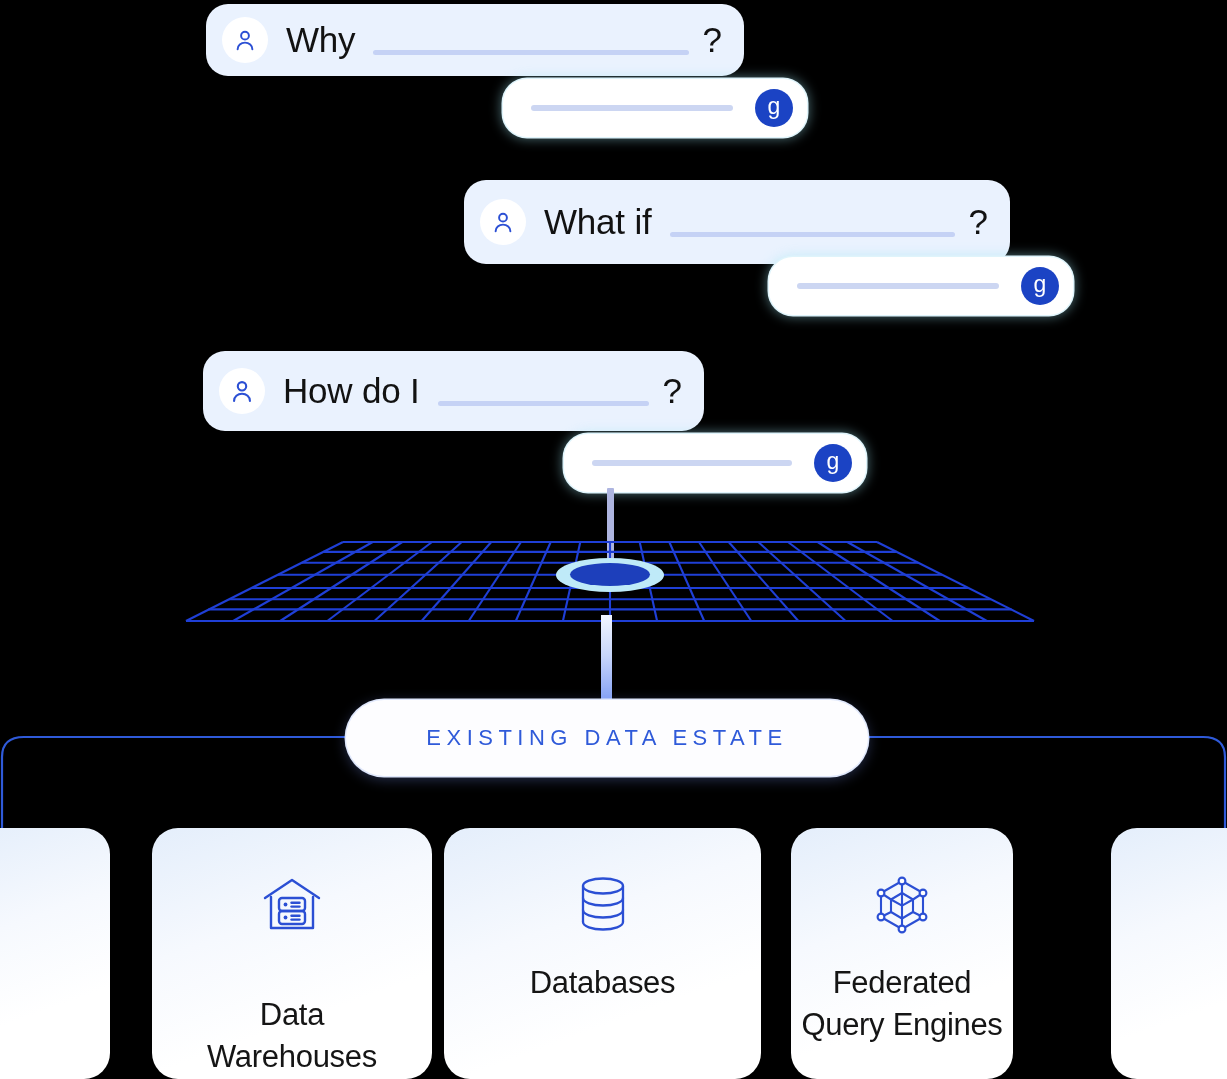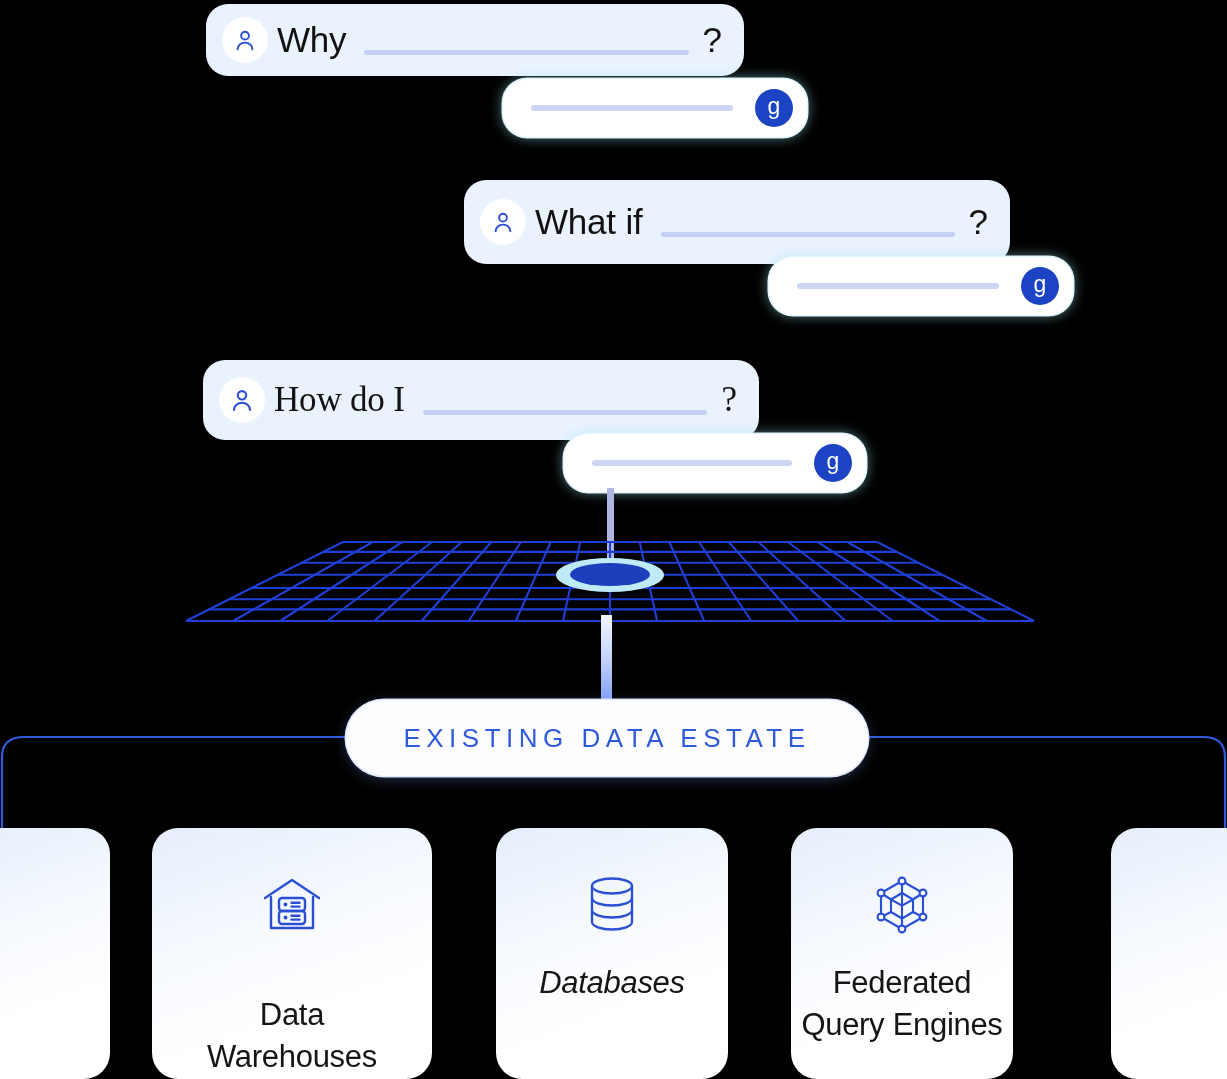--- a/index.html
+++ b/index.html
@@ -36,21 +36,21 @@
     align-items: center;
     justify-content: center;
     flex: 0 0 auto;
     margin-left: 16px;
   }
   .q-avatar svg { display: block; }
   .q-text {
     font-size: 35px;
     color: #121212;
     letter-spacing: -0.2px;
-    margin-left: 9px;
+    margin-left: 18px;
     white-space: nowrap;
     font-weight: 400;
   }
   .q-rule {
     flex: 1 1 auto;
     height: 5px;
     border-radius: 3px;
     background: #c5d2f5;
     margin: 10px 14px 0 18px;
     align-self: center;
@@ -160,21 +160,21 @@
     border-radius: 38px;
     background: #fdfdff;
     display: flex;
     align-items: center;
     justify-content: center;
     box-shadow: 0 0 0 1.5px #dfe7fb, 0 3px 14px rgba(120, 150, 240, 0.35);
     box-sizing: border-box;
   }
   .estate-pill span {
     color: #2f5ad9;
-    font-size: 26px;
+    font-size: 22px;
     letter-spacing: 5.5px;
     font-weight: 400;
     white-space: nowrap;
   }
 
   
   .est-card {
     position: absolute;
     top: 828px;
     height: 251px;
@@ -238,21 +238,21 @@
     <div class="q-text">What if</div>
     <div class="q-rule"></div>
     <div class="q-mark">?</div>
   </div>
 
   <div class="a-bubble" style="left:769px; top:257px; width:304px; height:58px;">
     <div class="a-rule"></div>
     <div class="a-badge">g</div>
   </div>
 
-  <div class="q-bubble" style="left:203px; top:360px; width:556px; height:80px;font-family:Liberation Serif, serif;">
+  <div class="q-bubble" style="left:203px; top:351px; width:501px; height:80px;">
     <div class="q-avatar">
       <svg width="28" height="28" viewBox="0 0 24 24" fill="none" stroke="#2b4fd4" stroke-width="1.8" stroke-linecap="round" stroke-linejoin="round">
         <circle cx="12" cy="8" r="3.6"></circle>
         <path d="M5.2 20.5c0-3.6 3.05-6.1 6.8-6.1s6.8 2.5 6.8 6.1"></path>
       </svg>
     </div>
     <div class="q-text">How do I</div>
     <div class="q-rule"></div>
     <div class="q-mark">?</div>
   </div>
@@ -332,21 +332,21 @@
         <line x1="31.5" y1="26.7" x2="39.5" y2="26.7"></line>
         <line x1="31.5" y1="30.6" x2="39.5" y2="30.6"></line>
         <line x1="31.5" y1="39.7" x2="39.5" y2="39.7"></line>
         <line x1="31.5" y1="43.6" x2="39.5" y2="43.6"></line>
       </svg>
     </div>
     <div class="card-label">Data
 Warehouses</div>
   </div>
 
-  <div class="est-card" style="left:496px; width:232px;font-style:italic;">
+  <div class="est-card" style="left:444px; width:317px;">
     <div class="card-icon">
       <svg width="52" height="60" viewBox="0 0 52 60" fill="none" stroke="#2b4fd4" stroke-width="2.3" stroke-linecap="round" stroke-linejoin="round">
         <ellipse cx="26" cy="11" rx="20" ry="7.5"></ellipse>
         <path d="M6 11 L6 47"></path>
         <path d="M46 11 L46 47"></path>
         <path d="M6 47 a20 7.5 0 0 0 40 0"></path>
         <path d="M6 23 a20 7.5 0 0 0 40 0"></path>
         <path d="M6 35 a20 7.5 0 0 0 40 0"></path>
       </svg>
     </div>

